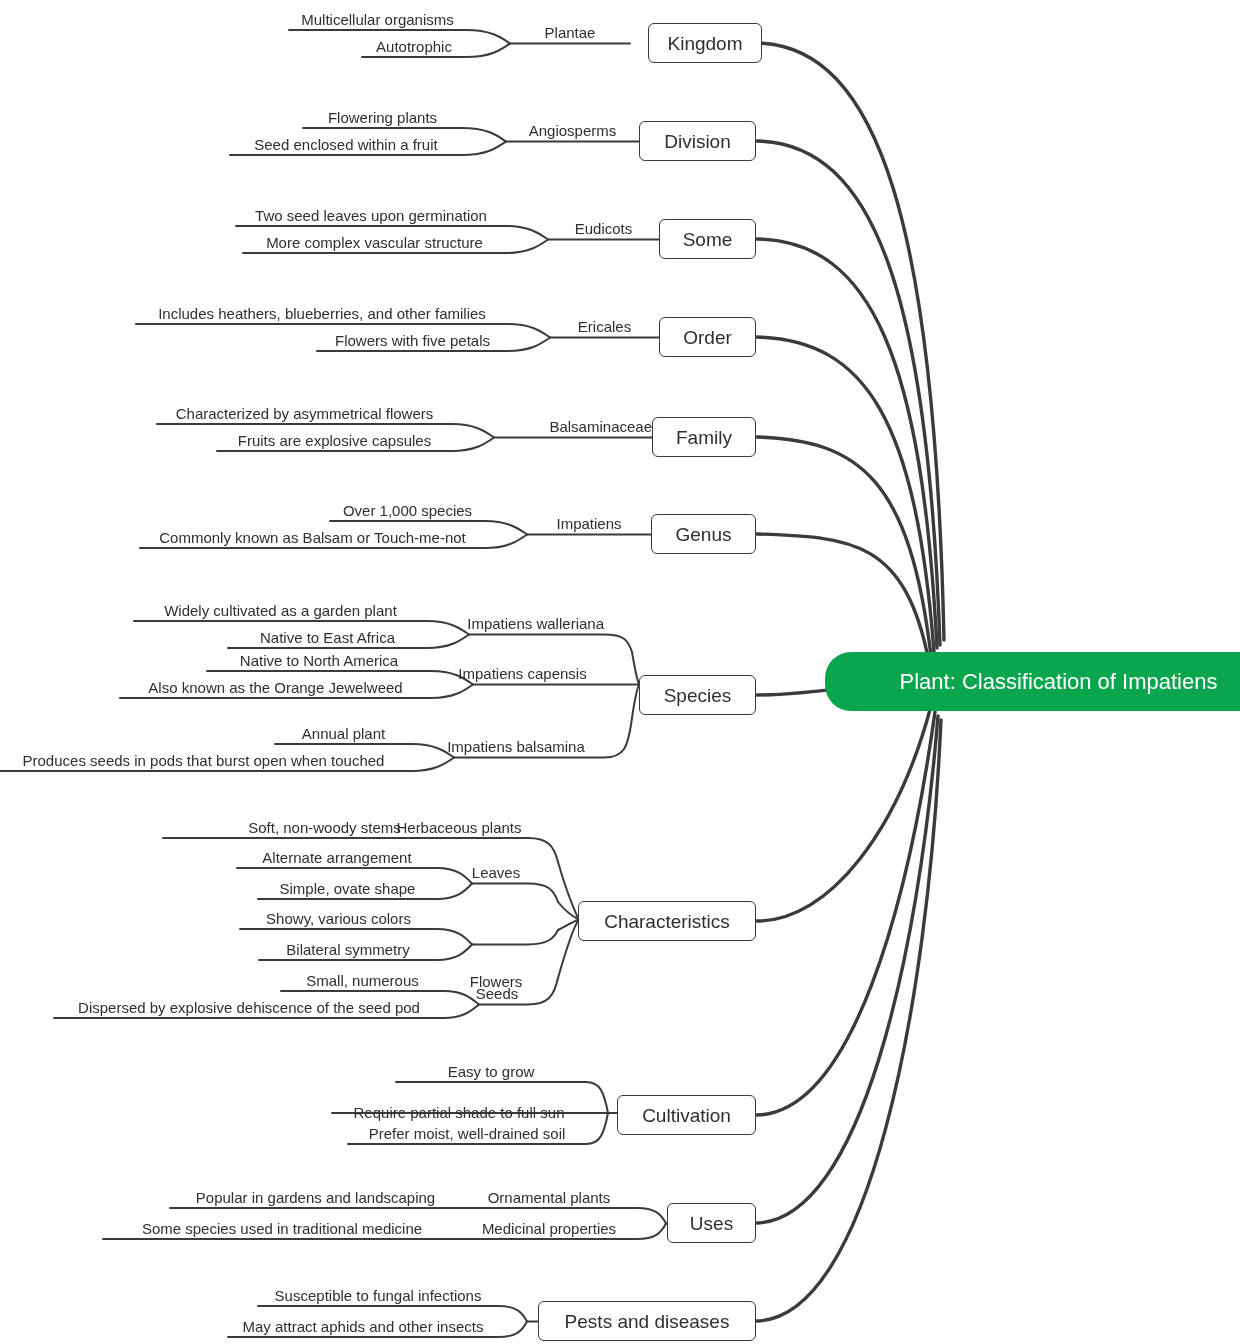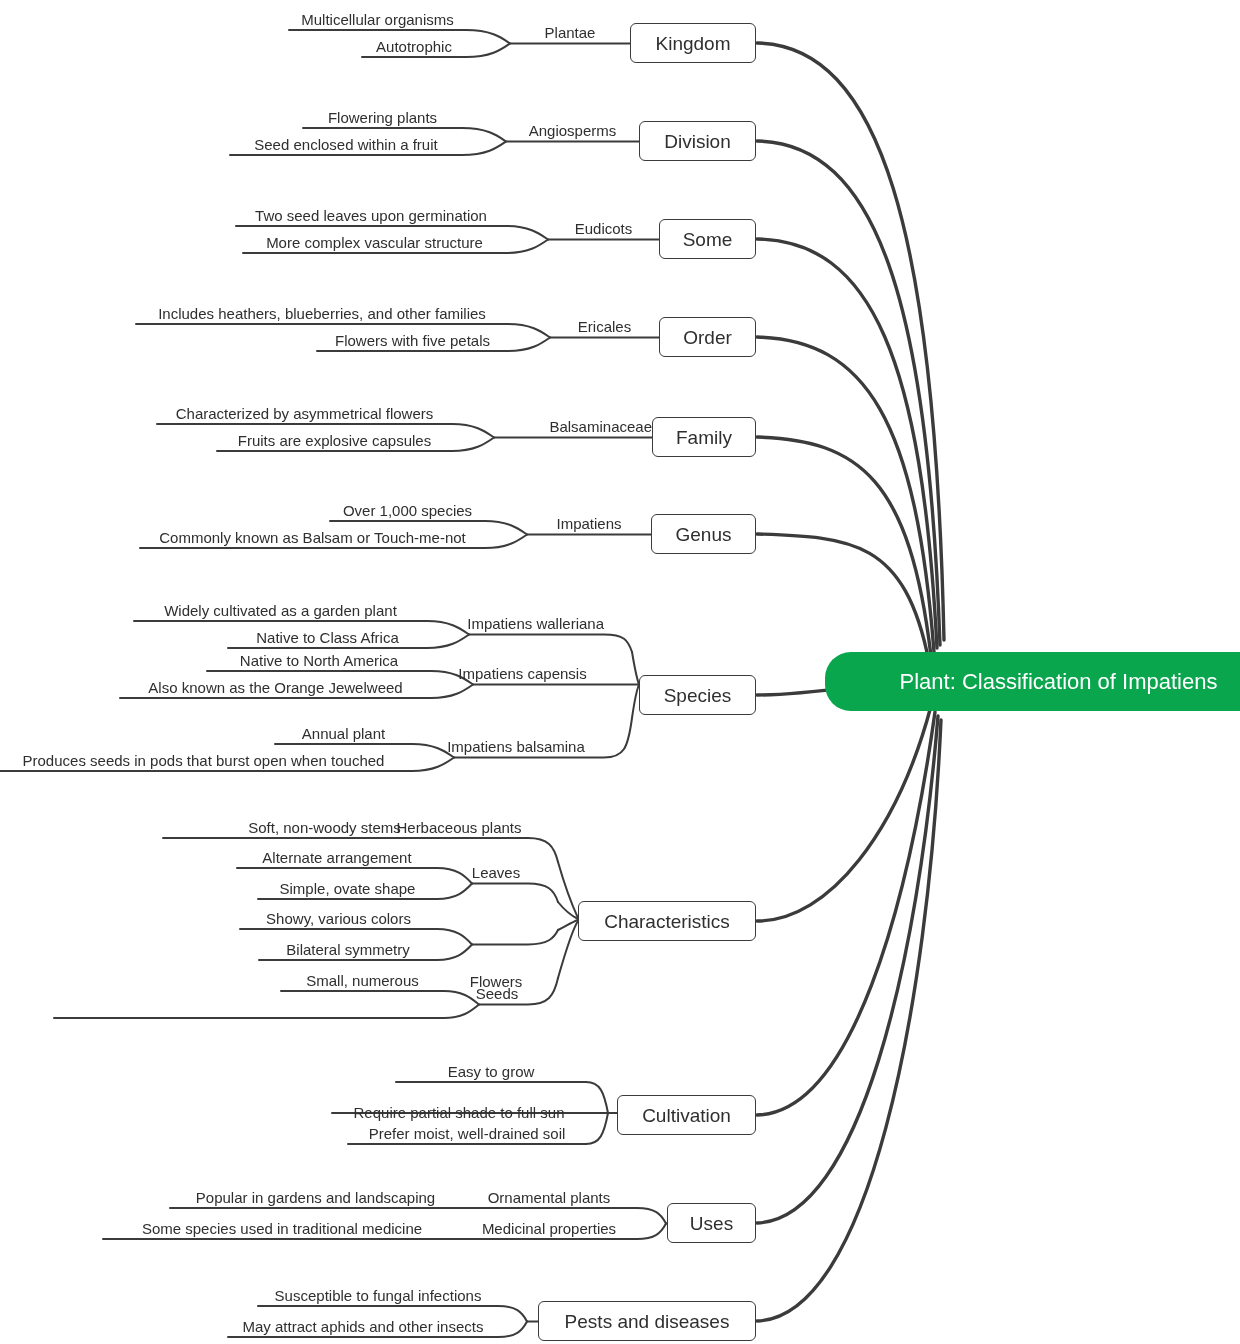--- a/index.html
+++ b/index.html
@@ -202,21 +202,21 @@
       <line x1="228" y1="1337" x2="498" y2="1337"></line>
       <path d="M498,1306 C 516,1306 522,1312 527,1321.5"></path>
       <path d="M498,1337 C 516,1337 522,1331 527,1321.5"></path>
       <line x1="527" y1="1321.5" x2="538" y2="1321.5"></line>
     </g>
 
   </svg>
 
   <div class="root" style="left:825px;top:652px;width:415px;height:59px;">Plant: Classification of Impatiens</div>
 
-  <div class="node" style="left:630px;top:23px;width:126px;">Kingdom</div>
+  <div class="node" style="left:648px;top:23px;width:114px;">Kingdom</div>
 
   <div class="node" style="left:639px;top:121px;width:117px;">Division</div>
 
   <div class="node" style="left:659px;top:219px;width:97px;">Some</div>
 
   <div class="node" style="left:659px;top:317px;width:97px;">Order</div>
 
   <div class="node" style="left:652px;top:417px;width:104px;">Family</div>
 
   <div class="node" style="left:651px;top:514px;width:105px;">Genus</div>
@@ -249,21 +249,21 @@
 
   <div class="lbl" style="left:157px;top:424px;width:295px;text-align:center;">Characterized by asymmetrical flowers</div>
   <div class="lbl" style="left:217px;top:451px;width:235px;text-align:center;">Fruits are explosive capsules</div>
   <div class="lbl mid" style="left:494px;top:437px;width:158px;">Balsaminaceae</div>
 
   <div class="lbl" style="left:330px;top:521px;width:155px;text-align:center;">Over 1,000 species</div>
   <div class="lbl" style="left:140px;top:548px;width:345px;text-align:center;">Commonly known as Balsam or Touch-me-not</div>
   <div class="lbl mid" style="left:527px;top:534px;width:124px;text-align:center;">Impatiens</div>
 
   <div class="lbl" style="left:134px;top:621px;width:293px;text-align:center;">Widely cultivated as a garden plant</div>
-  <div class="lbl" style="left:228px;top:648px;width:199px;text-align:center;">Native to Class Africa</div>
+  <div class="lbl" style="left:228px;top:648px;width:199px;text-align:center;">Native to East Africa</div>
   <div class="lbl mid" style="left:437px;top:634px;width:167px;text-align:right;">Impatiens walleriana</div>
 
   <div class="lbl" style="left:207px;top:671px;width:224px;text-align:center;">Native to North America</div>
   <div class="lbl" style="left:120px;top:698px;width:311px;text-align:center;">Also known as the Orange Jewelweed</div>
   <div class="lbl mid" style="left:441px;top:684px;width:163px;text-align:center;">Impatiens capensis</div>
 
   <div class="lbl" style="left:275px;top:744px;width:137px;text-align:center;">Annual plant</div>
   <div class="lbl" style="left:-5px;top:771px;width:417px;text-align:center;">Produces seeds in pods that burst open when touched</div>
   <div class="lbl mid" style="left:428px;top:757px;width:176px;text-align:center;">Impatiens balsamina</div>
 
@@ -272,20 +272,21 @@
 
   <div class="lbl" style="left:237px;top:868px;width:200px;text-align:center;">Alternate arrangement</div>
   <div class="lbl" style="left:258px;top:899px;width:179px;text-align:center;">Simple, ovate shape</div>
   <div class="lbl mid" style="left:460px;top:883px;width:72px;text-align:center;">Leaves</div>
 
   <div class="lbl" style="left:240px;top:929px;width:197px;text-align:center;">Showy, various colors</div>
   <div class="lbl" style="left:259px;top:960px;width:178px;text-align:center;">Bilateral symmetry</div>
   <div class="lbl mid" style="left:458px;top:944px;width:76px;text-align:center;margin-top:48px;">Flowers</div>
 
   <div class="lbl" style="left:281px;top:991px;width:163px;text-align:center;">Small, numerous</div>
+  <div class="lbl" style="left:54px;top:1018px;width:390px;text-align:center;">Dispersed by explosive dehiscence of the seed pod</div>
   <div class="lbl mid" style="left:464px;top:1004px;width:66px;text-align:center;">Seeds</div>
 
   <div class="lbl" style="left:396px;top:1082px;width:190px;text-align:center;">Easy to grow</div>
   <div class="lbl" style="left:332px;top:1113px;width:254px;text-align:center;margin-top:10px;">Require partial shade to full sun</div>
   <div class="lbl" style="left:348px;top:1144px;width:238px;text-align:center;">Prefer moist, well-drained soil</div>
 
   <div class="lbl" style="left:170px;top:1208px;width:291px;text-align:center;">Popular in gardens and landscaping</div>
   <div class="lbl mid" style="left:461px;top:1208px;width:176px;text-align:center;">Ornamental plants</div>
   <div class="lbl" style="left:103px;top:1239px;width:358px;text-align:center;">Some species used in traditional medicine</div>
   <div class="lbl mid" style="left:461px;top:1239px;width:176px;text-align:center;">Medicinal properties</div>

